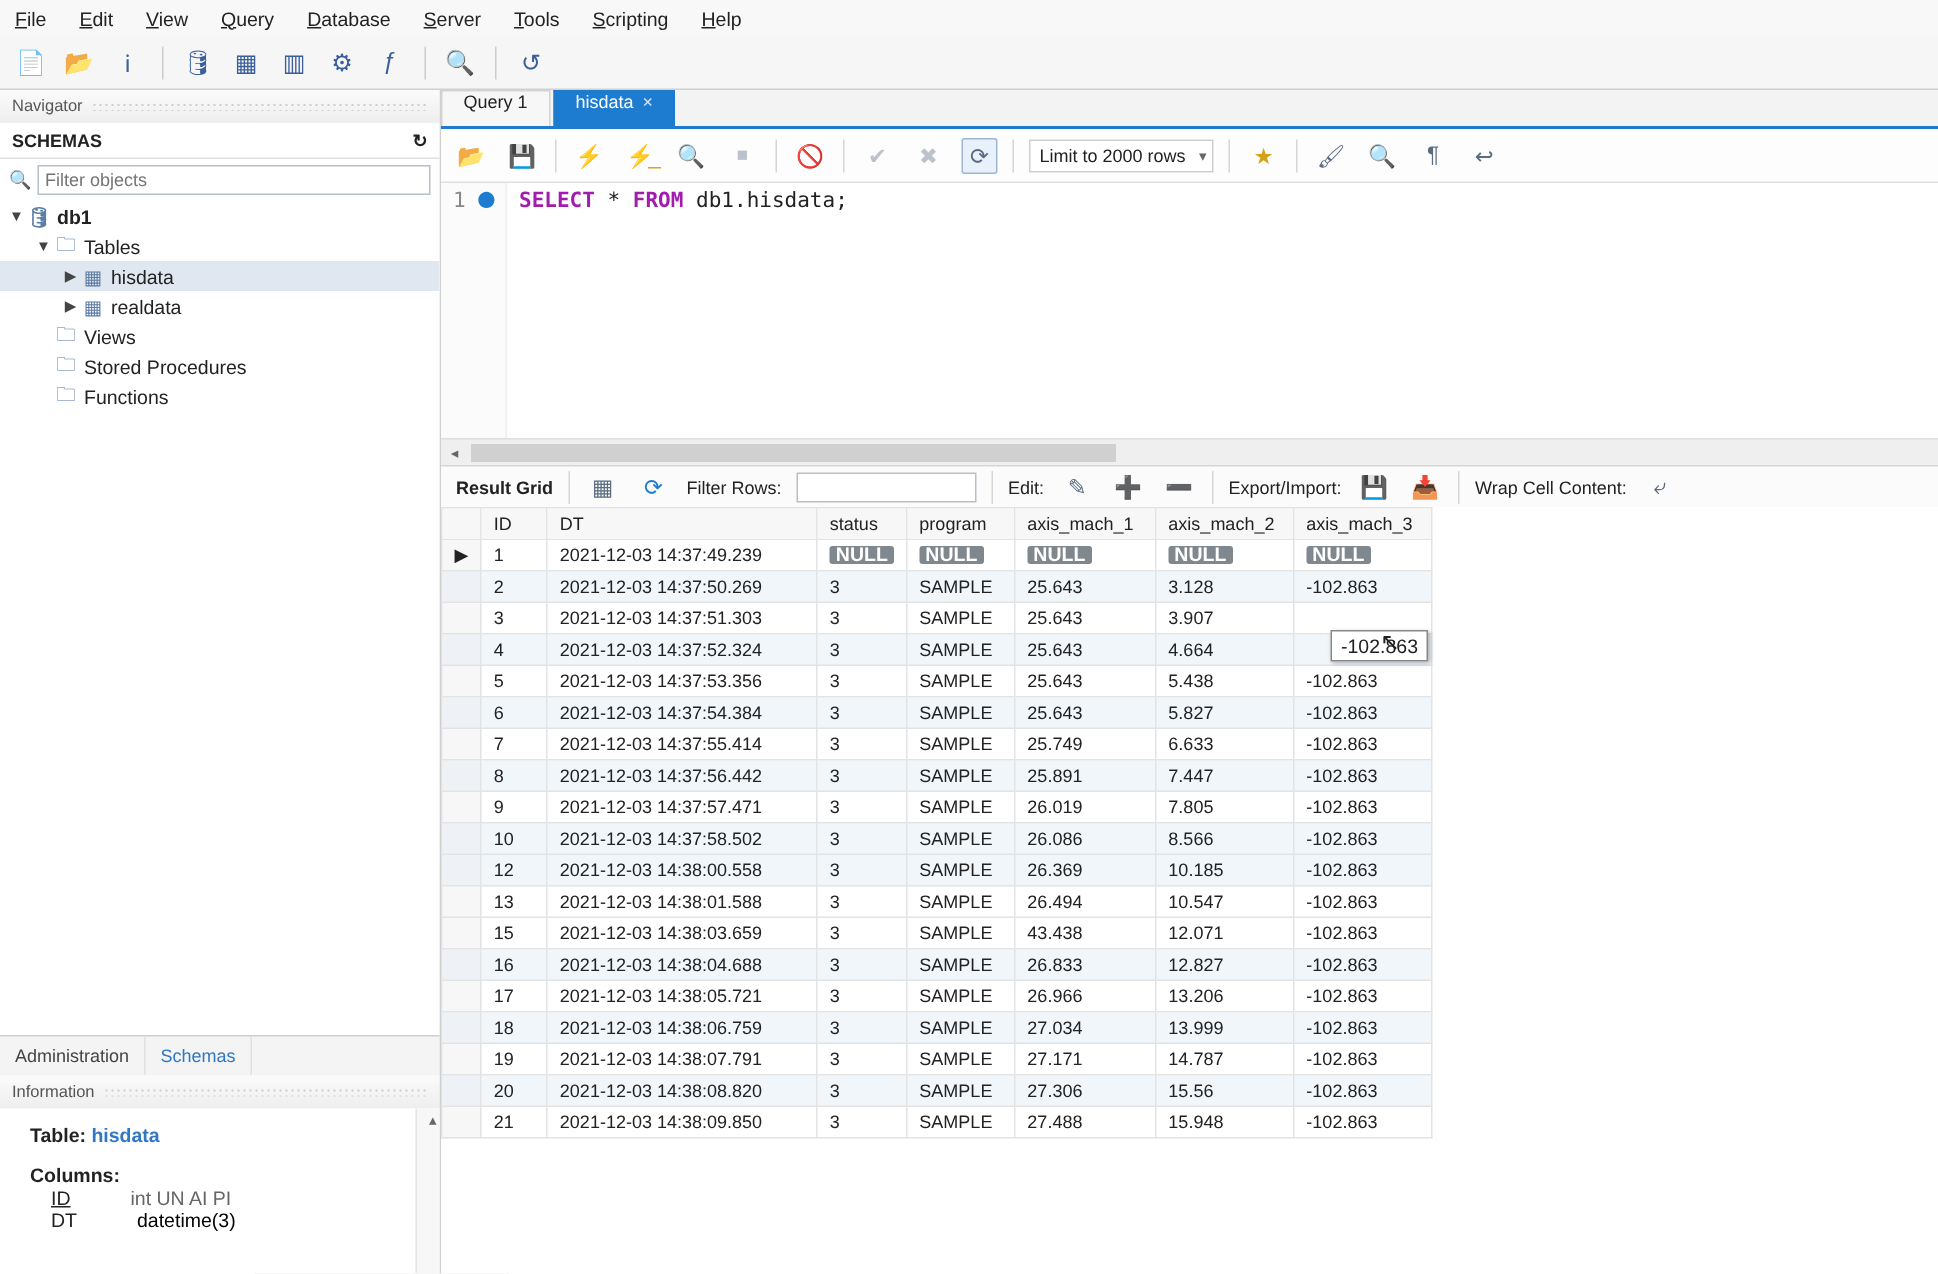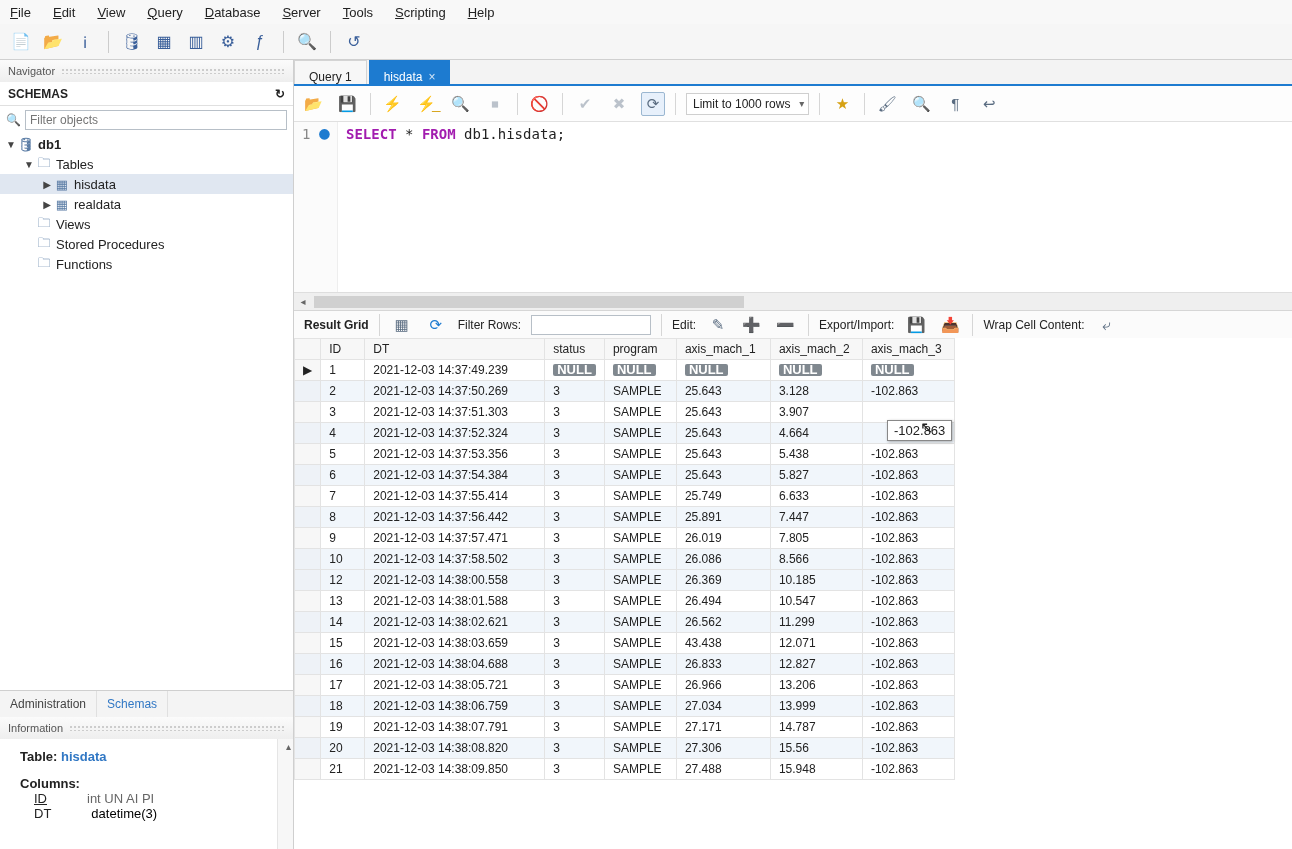--- a/index.html
+++ b/index.html
@@ -29,21 +29,21 @@
   .tree .sel{background:#e0e7f1;}
   .bold{font-weight:bold;}
   .side-tabs{display:flex;border-top:1px solid #cfcfcf;background:#f4f4f4;}
   .side-tab{padding:6px 10px;font-size:12px;color:#444;border-right:1px solid #e0e0e0;}
   .side-tab.active{color:#3077c4;}
   .info-panel{padding:10px 20px;font-size:13px;background:#fff;height:110px;overflow:auto;position:relative;}
   .info-panel .scroll-stub{position:absolute;right:0;top:0;width:16px;height:100%;background:#f7f7f7;border-left:1px solid #e5e5e5;}
   .info-panel .arrowup{position:absolute;right:2px;top:2px;font-size:10px;color:#666;}
   
   .doc-tabs{display:flex;align-items:flex-end;height:26px;background:#f3f3f3;border-bottom:2px solid #1d7bd0;}
-  .doc-tab{height:24px;padding:0 14px;display:flex;align-items:flex-end;gap:6px;font-size:12px;border:1px solid #d4d4d4;border-bottom:none;background:#f7f7f7;margin-right:2px;}
+  .doc-tab{height:24px;padding:0 14px;display:flex;align-items:flex-start;gap:6px;font-size:12px;border:1px solid #d4d4d4;border-bottom:none;background:#f7f7f7;margin-right:2px;}
   .doc-tab.active{background:#1d7bd0;color:#fff;border-color:#1d7bd0;}
   .doc-tab .x{opacity:.8;font-size:12px;}
   
   .ed-toolbar{height:36px;display:flex;align-items:center;gap:10px;padding:0 8px;background:#fdfdfd;border-bottom:1px solid #e0e0e0;}
   .tbtn{width:24px;height:24px;display:flex;align-items:center;justify-content:center;font-size:15px;color:#5a6c81;}
   .tbtn.yellow{color:#d6a114;}
   .tbtn.red{color:#cc3333;}
   .tbtn.box{border:1px solid #9bb7d1;background:#e7f0fb;border-radius:2px;}
   .limit-sel{height:22px;border:1px solid #cfcfcf;padding:0 18px 0 6px;background:#fff;font-size:12px;display:flex;align-items:center;position:relative;}
   .limit-sel:after{content:"▾";position:absolute;right:4px;font-size:10px;color:#666;}
@@ -208,21 +208,21 @@
       <span class="tbtn">🔍</span>
       <span class="tbtn" style="opacity:.4">⏹</span>
       <span class="vsep"></span>
       <span class="tbtn red">🚫</span>
       <span class="vsep"></span>
       <span class="tbtn" style="opacity:.4">✔</span>
       <span class="tbtn" style="opacity:.4">✖</span>
       <span class="tbtn box">⟳</span>
       <span class="vsep"></span>
       <div class="limit-sel">
-          <span>Limit to 1000 rows</span>
+          <span>Limit to 2000 rows</span>
         </div>
       <span class="vsep"></span>
       <span class="tbtn yellow">★</span>
       <span class="vsep"></span>
       <span class="tbtn">🖌</span>
       <span class="tbtn">🔍</span>
       <span class="tbtn">¶</span>
       <span class="tbtn">↩</span>
     </div>
 
@@ -392,30 +392,20 @@
               <tr>
                 <td class="rh"></td>
                 <td>13</td>
                 <td>2021-12-03 14:38:01.588</td>
                 <td>3</td>
                 <td>SAMPLE</td>
                 <td>26.494</td>
                 <td>10.547</td>
                 <td>-102.863</td>
               </tr>
-              <tr class="even">
-                <td class="rh"></td>
-                <td>14</td>
-                <td>2021-12-03 14:38:02.621</td>
-                <td>3</td>
-                <td>SAMPLE</td>
-                <td>26.562</td>
-                <td>11.299</td>
-                <td>-102.863</td>
-              </tr>
               <tr>
                 <td class="rh"></td>
                 <td>15</td>
                 <td>2021-12-03 14:38:03.659</td>
                 <td>3</td>
                 <td>SAMPLE</td>
                 <td>43.438</td>
                 <td>12.071</td>
                 <td>-102.863</td>
               </tr>

